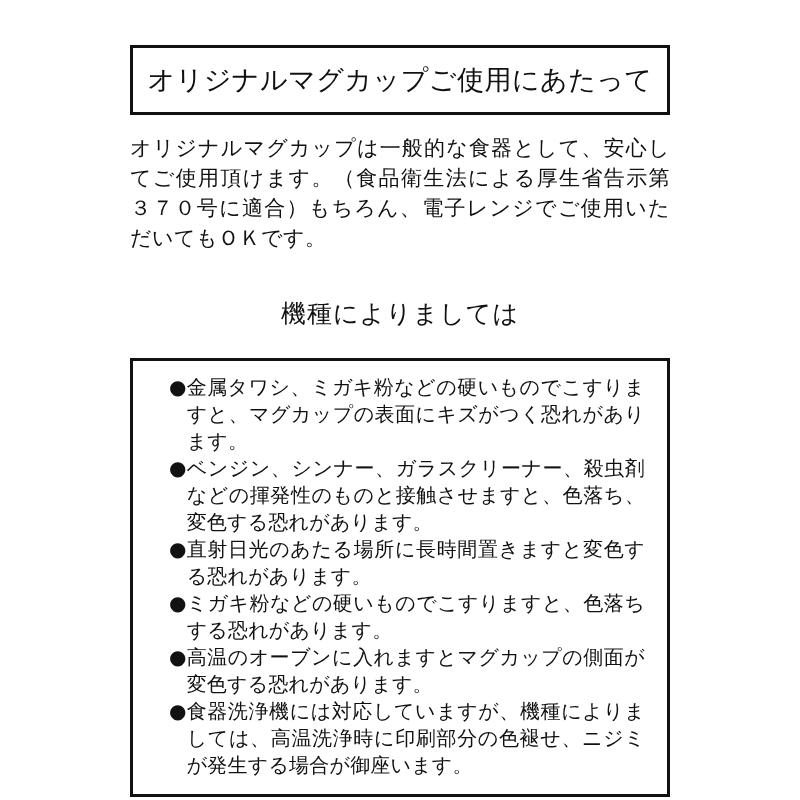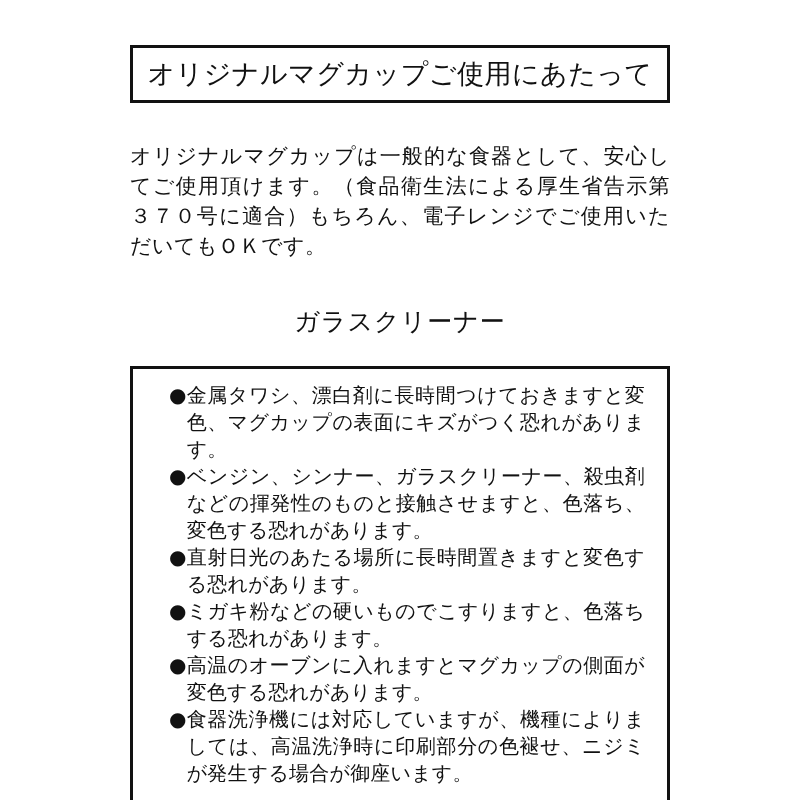--- a/index.html
+++ b/index.html
@@ -12,33 +12,33 @@
     color: #111111;
     overflow: hidden;
   }
   .page {
     width: 540px;
     margin: 0 auto;
     padding-top: 45px;
   }
   .title-box {
     border: 3px solid #111111;
-    height: 58px;
+    height: 70px;
     display: flex;
     align-items: center;
     justify-content: center;
   }
   .title-text {
     font-size: 27px;
     font-weight: 500;
     white-space: nowrap;
     letter-spacing: 0.5px;
   }
   .intro {
-    margin-top: 38px;
+    margin-top: 18px;
     font-size: 21px;
     line-height: 30px;
     text-align: justify;
     letter-spacing: 0.5px;
   }
   .section-heading {
     margin-top: 44px;
     text-align: center;
     font-size: 25px;
     font-weight: 500;
@@ -71,28 +71,28 @@
 <body>
 
 <div class="page">
 
   <div class="title-box">
     <span class="title-text">オリジナルマグカップご使用にあたって</span>
   </div>
 
   <p class="intro">オリジナルマグカップは一般的な食器として、安心してご使用頂けます。（食品衛生法による厚生省告示第３７０号に適合）もちろん、電子レンジでご使用いただいてもＯＫです。</p>
 
-  <h2 class="section-heading">ガラスクリーナー</h2>
+  <h2 class="section-heading">機種によりましては</h2>
 
   <div class="notice-box">
     <ul class="notice-list">
 
       <li class="notice-item">
         <span class="bullet">●</span>
-        <span class="notice-text">金属タワシ、漂白剤に長時間つけておきますと変色、マグカップの表面にキズがつく恐れがあります。</span>
+        <span class="notice-text">金属タワシ、ミガキ粉などの硬いものでこすりますと、マグカップの表面にキズがつく恐れがあります。</span>
       </li>
 
       <li class="notice-item">
         <span class="bullet">●</span>
         <span class="notice-text">ベンジン、シンナー、ガラスクリーナー、殺虫剤などの揮発性のものと接触させますと、色落ち、変色する恐れがあります。</span>
       </li>
 
       <li class="notice-item">
         <span class="bullet">●</span>
         <span class="notice-text">直射日光のあたる場所に長時間置きますと変色する恐れがあります。</span>

